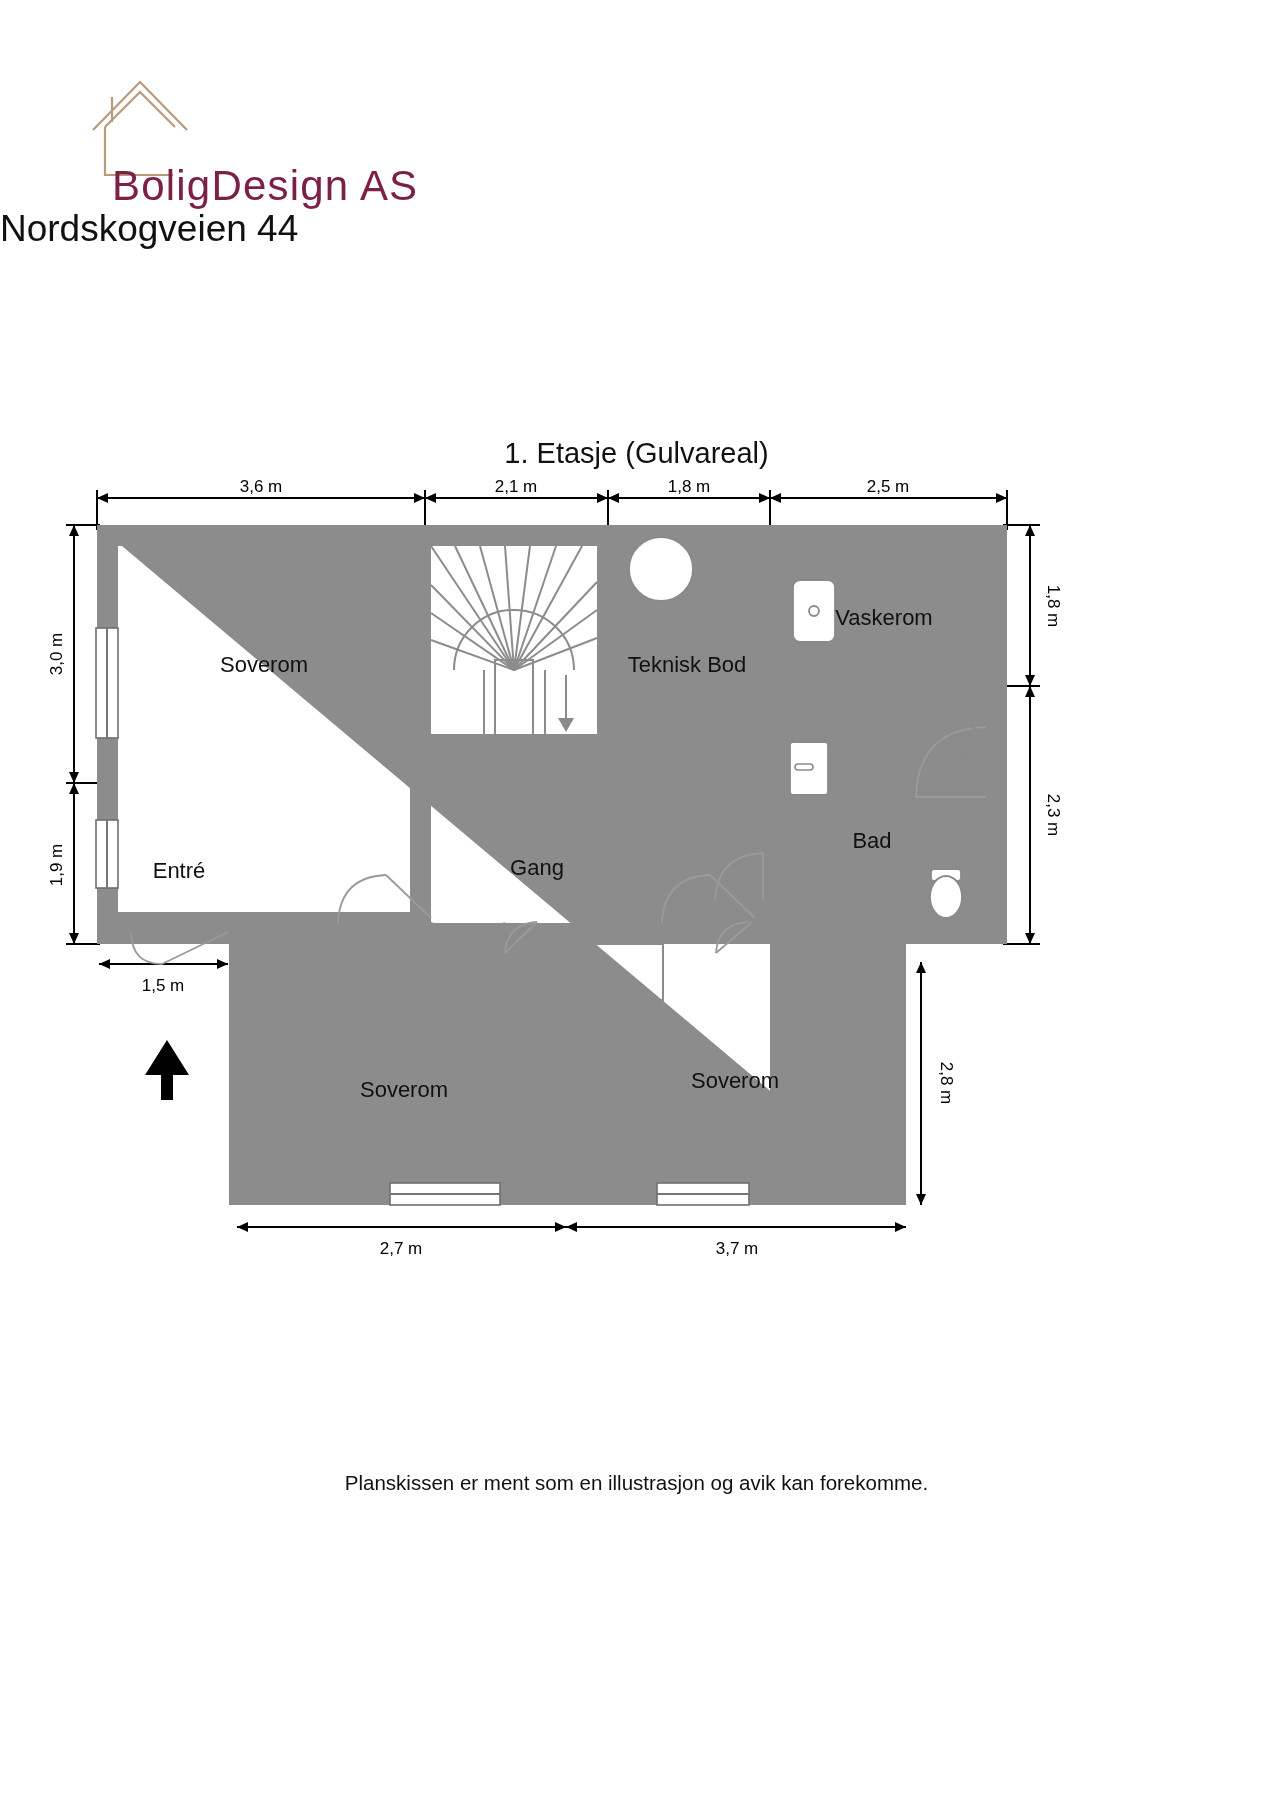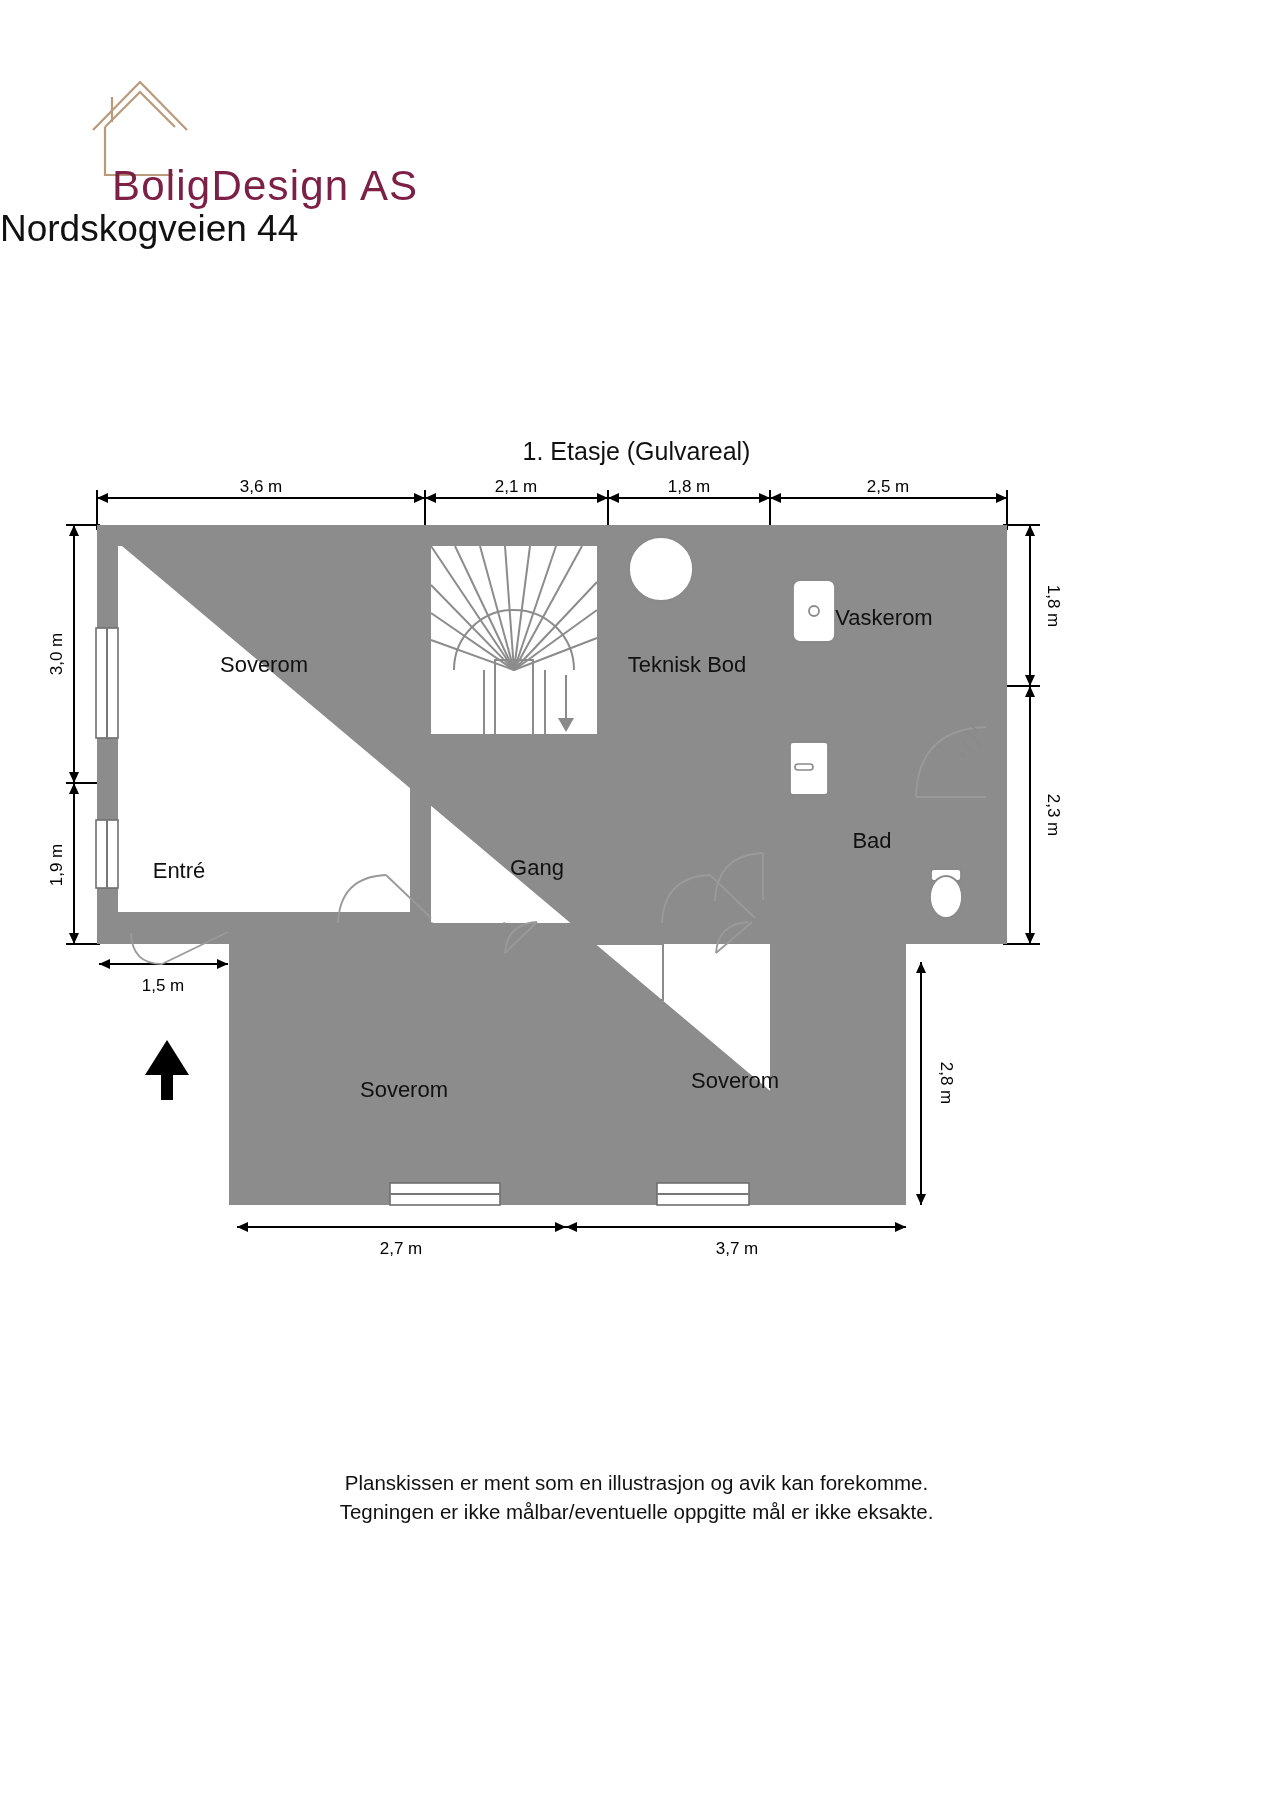--- a/index.html
+++ b/index.html
@@ -51,21 +51,21 @@
     text-align: left;
     font-size: 37px;
     color: #111;
   }
   #floor-title {
     position: absolute;
     left: 0;
     top: 437px;
     width: 1273px;
     text-align: center;
-    font-size: 25px;
+    font-size: 29px;
     color: #111;
   }
 
   
   #footer-note {
     position: absolute;
     left: 0;
     top: 1468px;
     width: 1273px;
     text-align: center;
@@ -341,14 +341,13 @@
 
   <g>
     <path d="M167 570 L189 605 L173 605 L173 630 L161 630 L161 605 L145 605 Z" fill="#000"></path>
   </g>
 
 </svg>
 </div>
 
 <div id="footer-note">
   <div>Planskissen er ment som en illustrasjon og avik kan forekomme.</div>
-  <div>Tegningen er ikke målbar/eventuelle oppgitte mål er ikke eksakte.</div>
 </div>
 
 </body></html>

